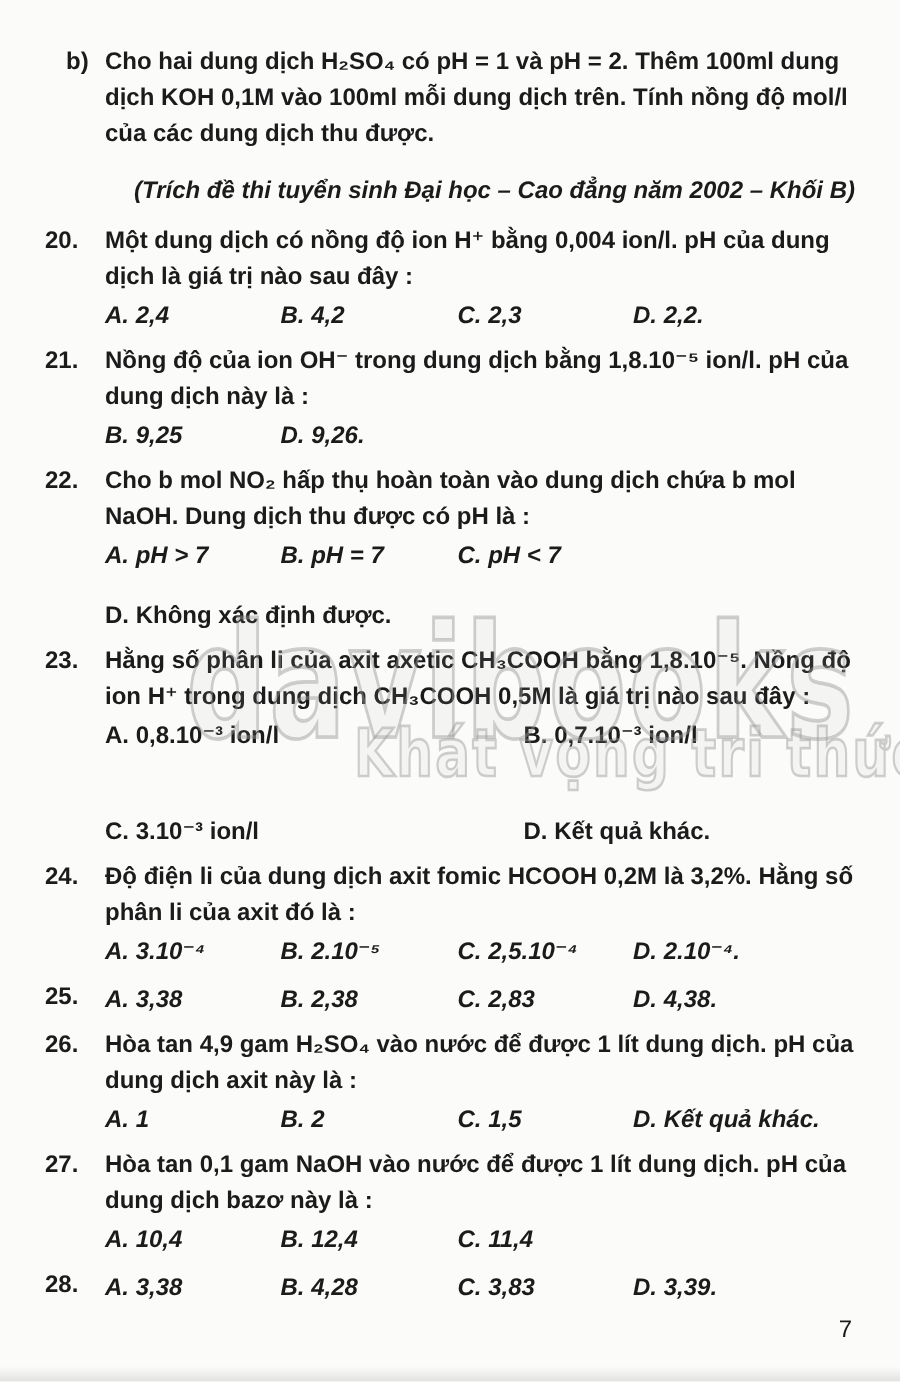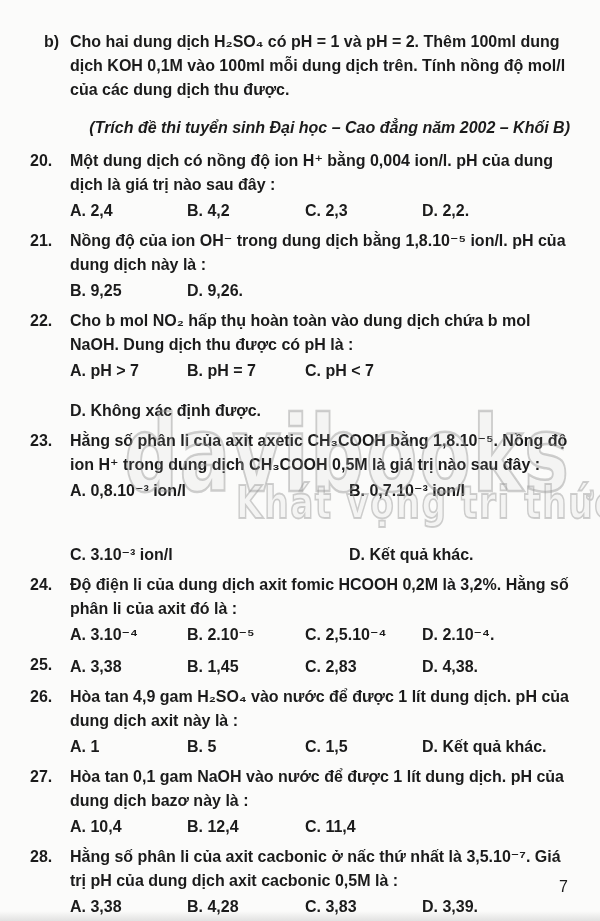--- a/index.html
+++ b/index.html
@@ -28,22 +28,22 @@
     margin:14px 2px 9px 0;
   }
   
   .question { display:flex; margin-bottom:6px; }
   .q-num { flex:none; width:40px; line-height:24px; }
   .q-body { flex:1; }
   .q-text { line-height:24px; }
   .options {
     display:grid; margin-top:2px; line-height:24px;
   }
-  .cols4 { grid-template-columns:117px 118px 117px 1fr; }
-  .cols3 { grid-template-columns:117px 118px 1fr; }
+  .cols4 { grid-template-columns:117px 118px 117px 1fr;font-style:italic; }
+  .cols3 { grid-template-columns:117px 118px 1fr;font-style:italic; }
   .cols2 { grid-template-columns:239px 1fr;gap:40px; }
   .opt-line { margin-top:16px; line-height:24px; }
   
   .page-number {
     position:absolute; top:878px; right:32px;
     font-weight:400; font-size:16px;
   }
   
   .watermark { position:absolute; inset:0; z-index:4; pointer-events:none; }
   .wm-line1 {
@@ -146,34 +146,34 @@
           <span>D. 2.10⁻⁴.</span>
         </div>
       </div>
     </div>
 
     <div class="question">
       <div class="q-num">25.</div>
       <div class="q-body">
         <div class="options cols4">
           <span>A. 3,38</span>
-          <span>B. 1,45</span>
+          <span>B. 2,38</span>
           <span>C. 2,83</span>
           <span>D. 4,38.</span>
         </div>
       </div>
     </div>
 
     <div class="question">
       <div class="q-num">26.</div>
       <div class="q-body">
         <div class="q-text">Hòa tan 4,9 gam H₂SO₄ vào nước để được 1 lít dung dịch. pH của dung dịch axit này là :</div>
         <div class="options cols4">
           <span>A. 1</span>
-          <span>B. 5</span>
+          <span>B. 2</span>
           <span>C. 1,5</span>
           <span>D. Kết quả khác.</span>
         </div>
       </div>
     </div>
 
     <div class="question">
       <div class="q-num">27.</div>
       <div class="q-body">
         <div class="q-text">Hòa tan 0,1 gam NaOH vào nước để được 1 lít dung dịch. pH của dung dịch bazơ này là :</div>
@@ -181,21 +181,20 @@
           <span>A. 10,4</span>
           <span>B. 12,4</span>
           <span>C. 11,4</span>
         </div>
       </div>
     </div>
 
     <div class="question">
       <div class="q-num">28.</div>
       <div class="q-body">
-        <div class="q-text">Hằng số phân li của axit cacbonic ở nấc thứ nhất là 3,5.10⁻⁷. Giá trị pH của dung dịch axit cacbonic 0,5M là :</div>
         <div class="options cols4">
           <span>A. 3,38</span>
           <span>B. 4,28</span>
           <span>C. 3,83</span>
           <span>D. 3,39.</span>
         </div>
       </div>
     </div>
 
   </div>

